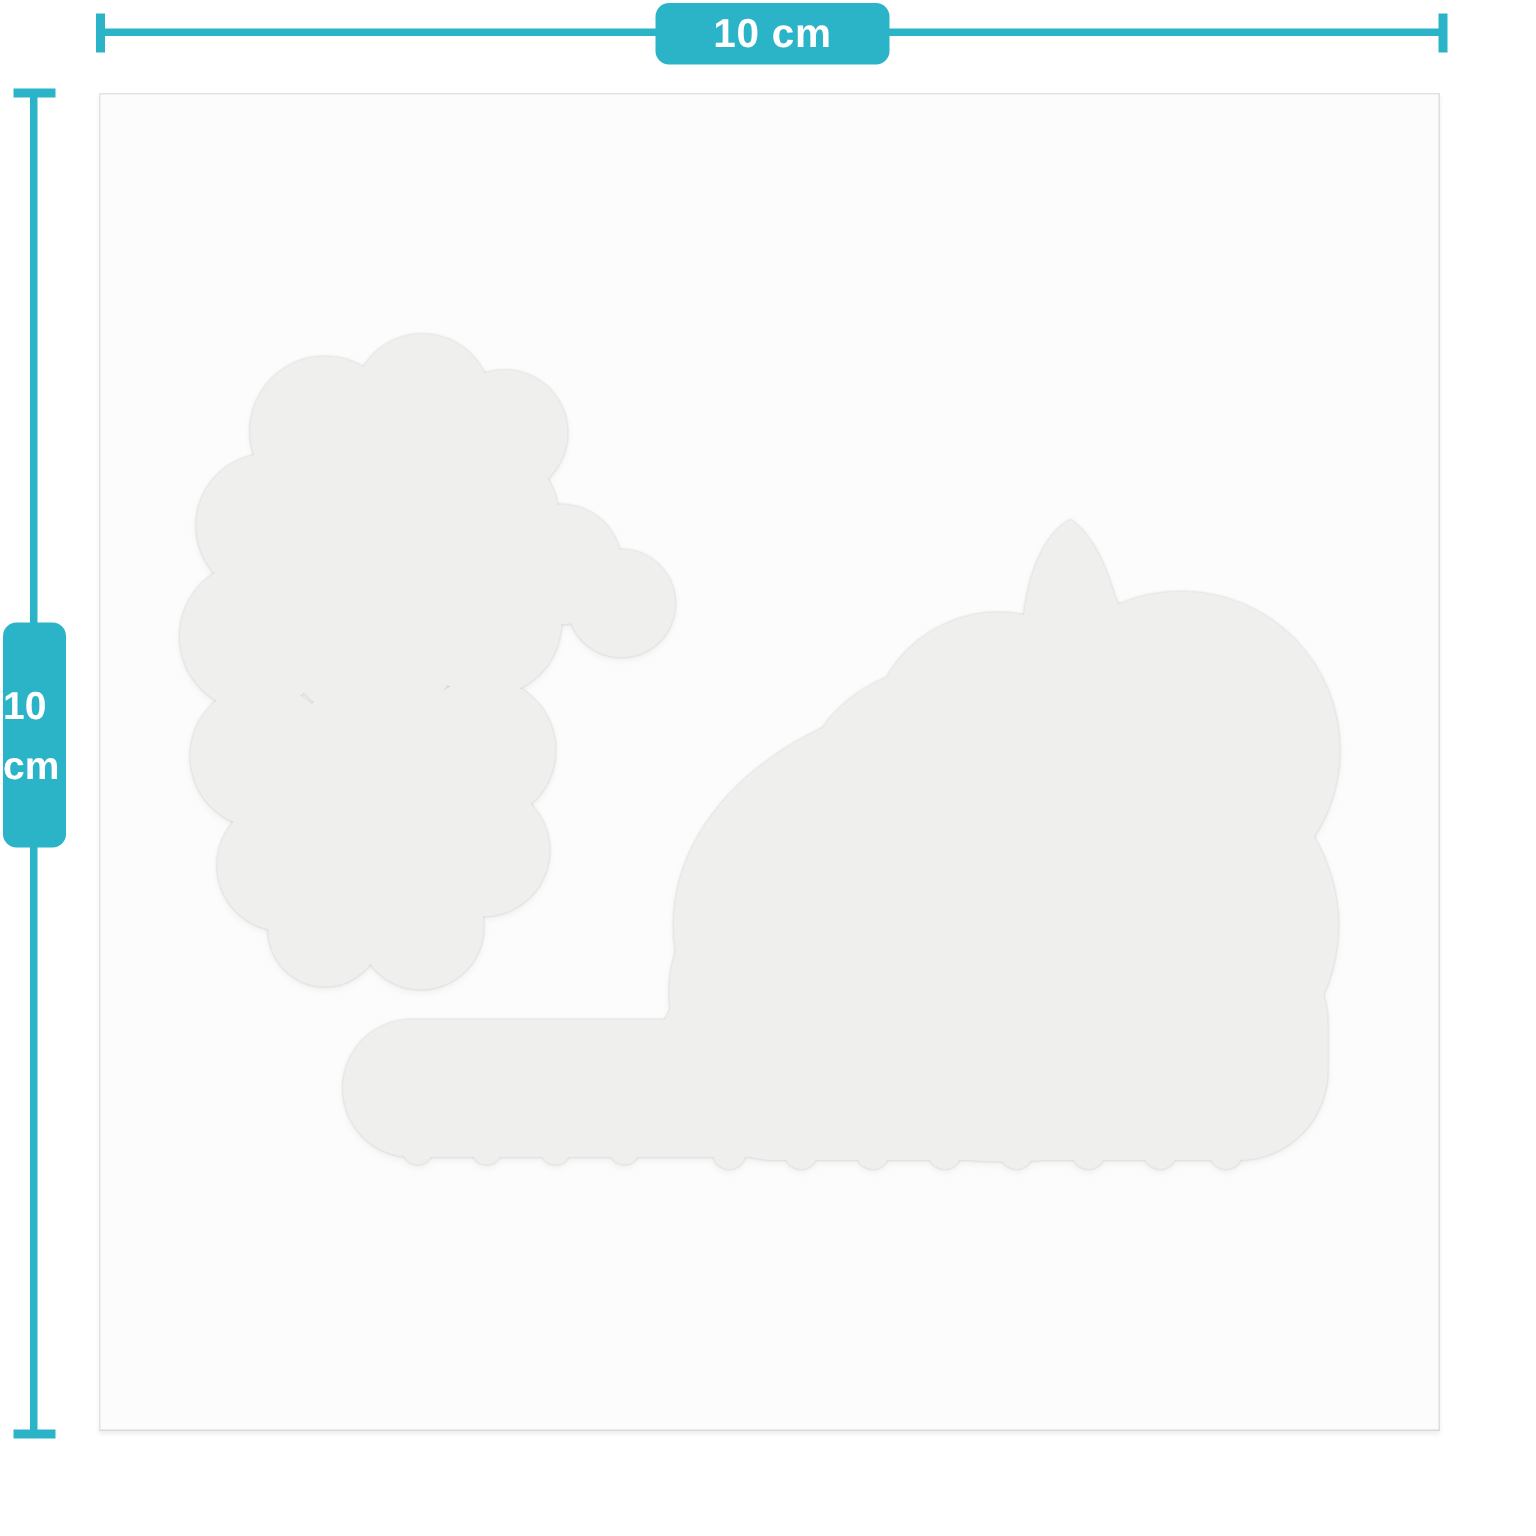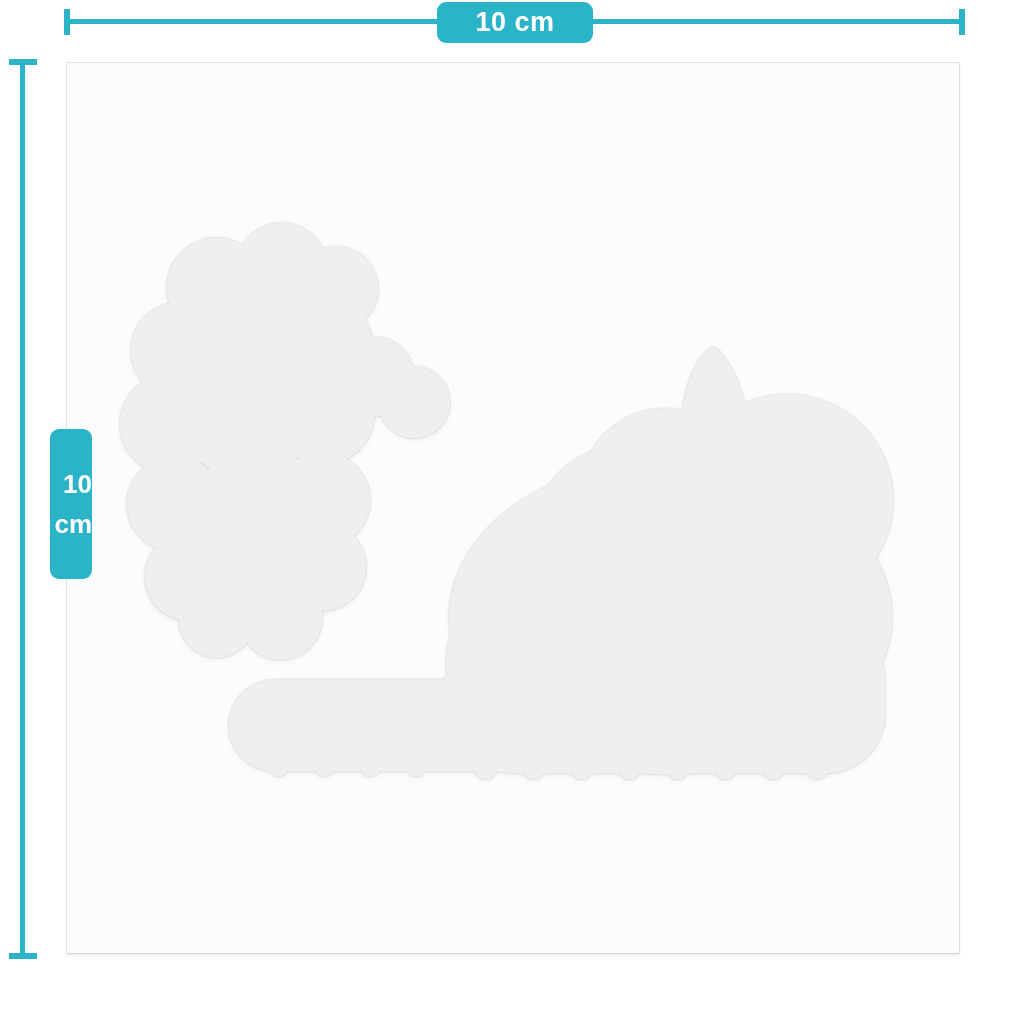--- a/index.html
+++ b/index.html
@@ -89,34 +89,33 @@
     position: absolute;
     left: 9px;
     width: 28px;
     height: 6px;
   }
   .v-tick.top    { top: 59px; }
   .v-tick.bottom { top: 953px; }
   .v-label {
     position: absolute;
     left: 2px;
-    top: 429px;
+    top: 415px;
     width: 42px;
     height: 150px;
     border-radius: 9px;
     color: #ffffff;
     font-size: 26px;
     font-weight: bold;
     display: flex;
     flex-direction: column;
-    align-items: flex-end;
+    align-items: flex-start;
     justify-content: center;
     line-height: 1.55;
     z-index: 2;
-    margin-left: 48px;
   }
 </style>
 </head>
 <body>
 
 <div class="stage">
 
   <div>
     <div class="h-line accent"></div>
     <div class="h-tick left accent"></div>

